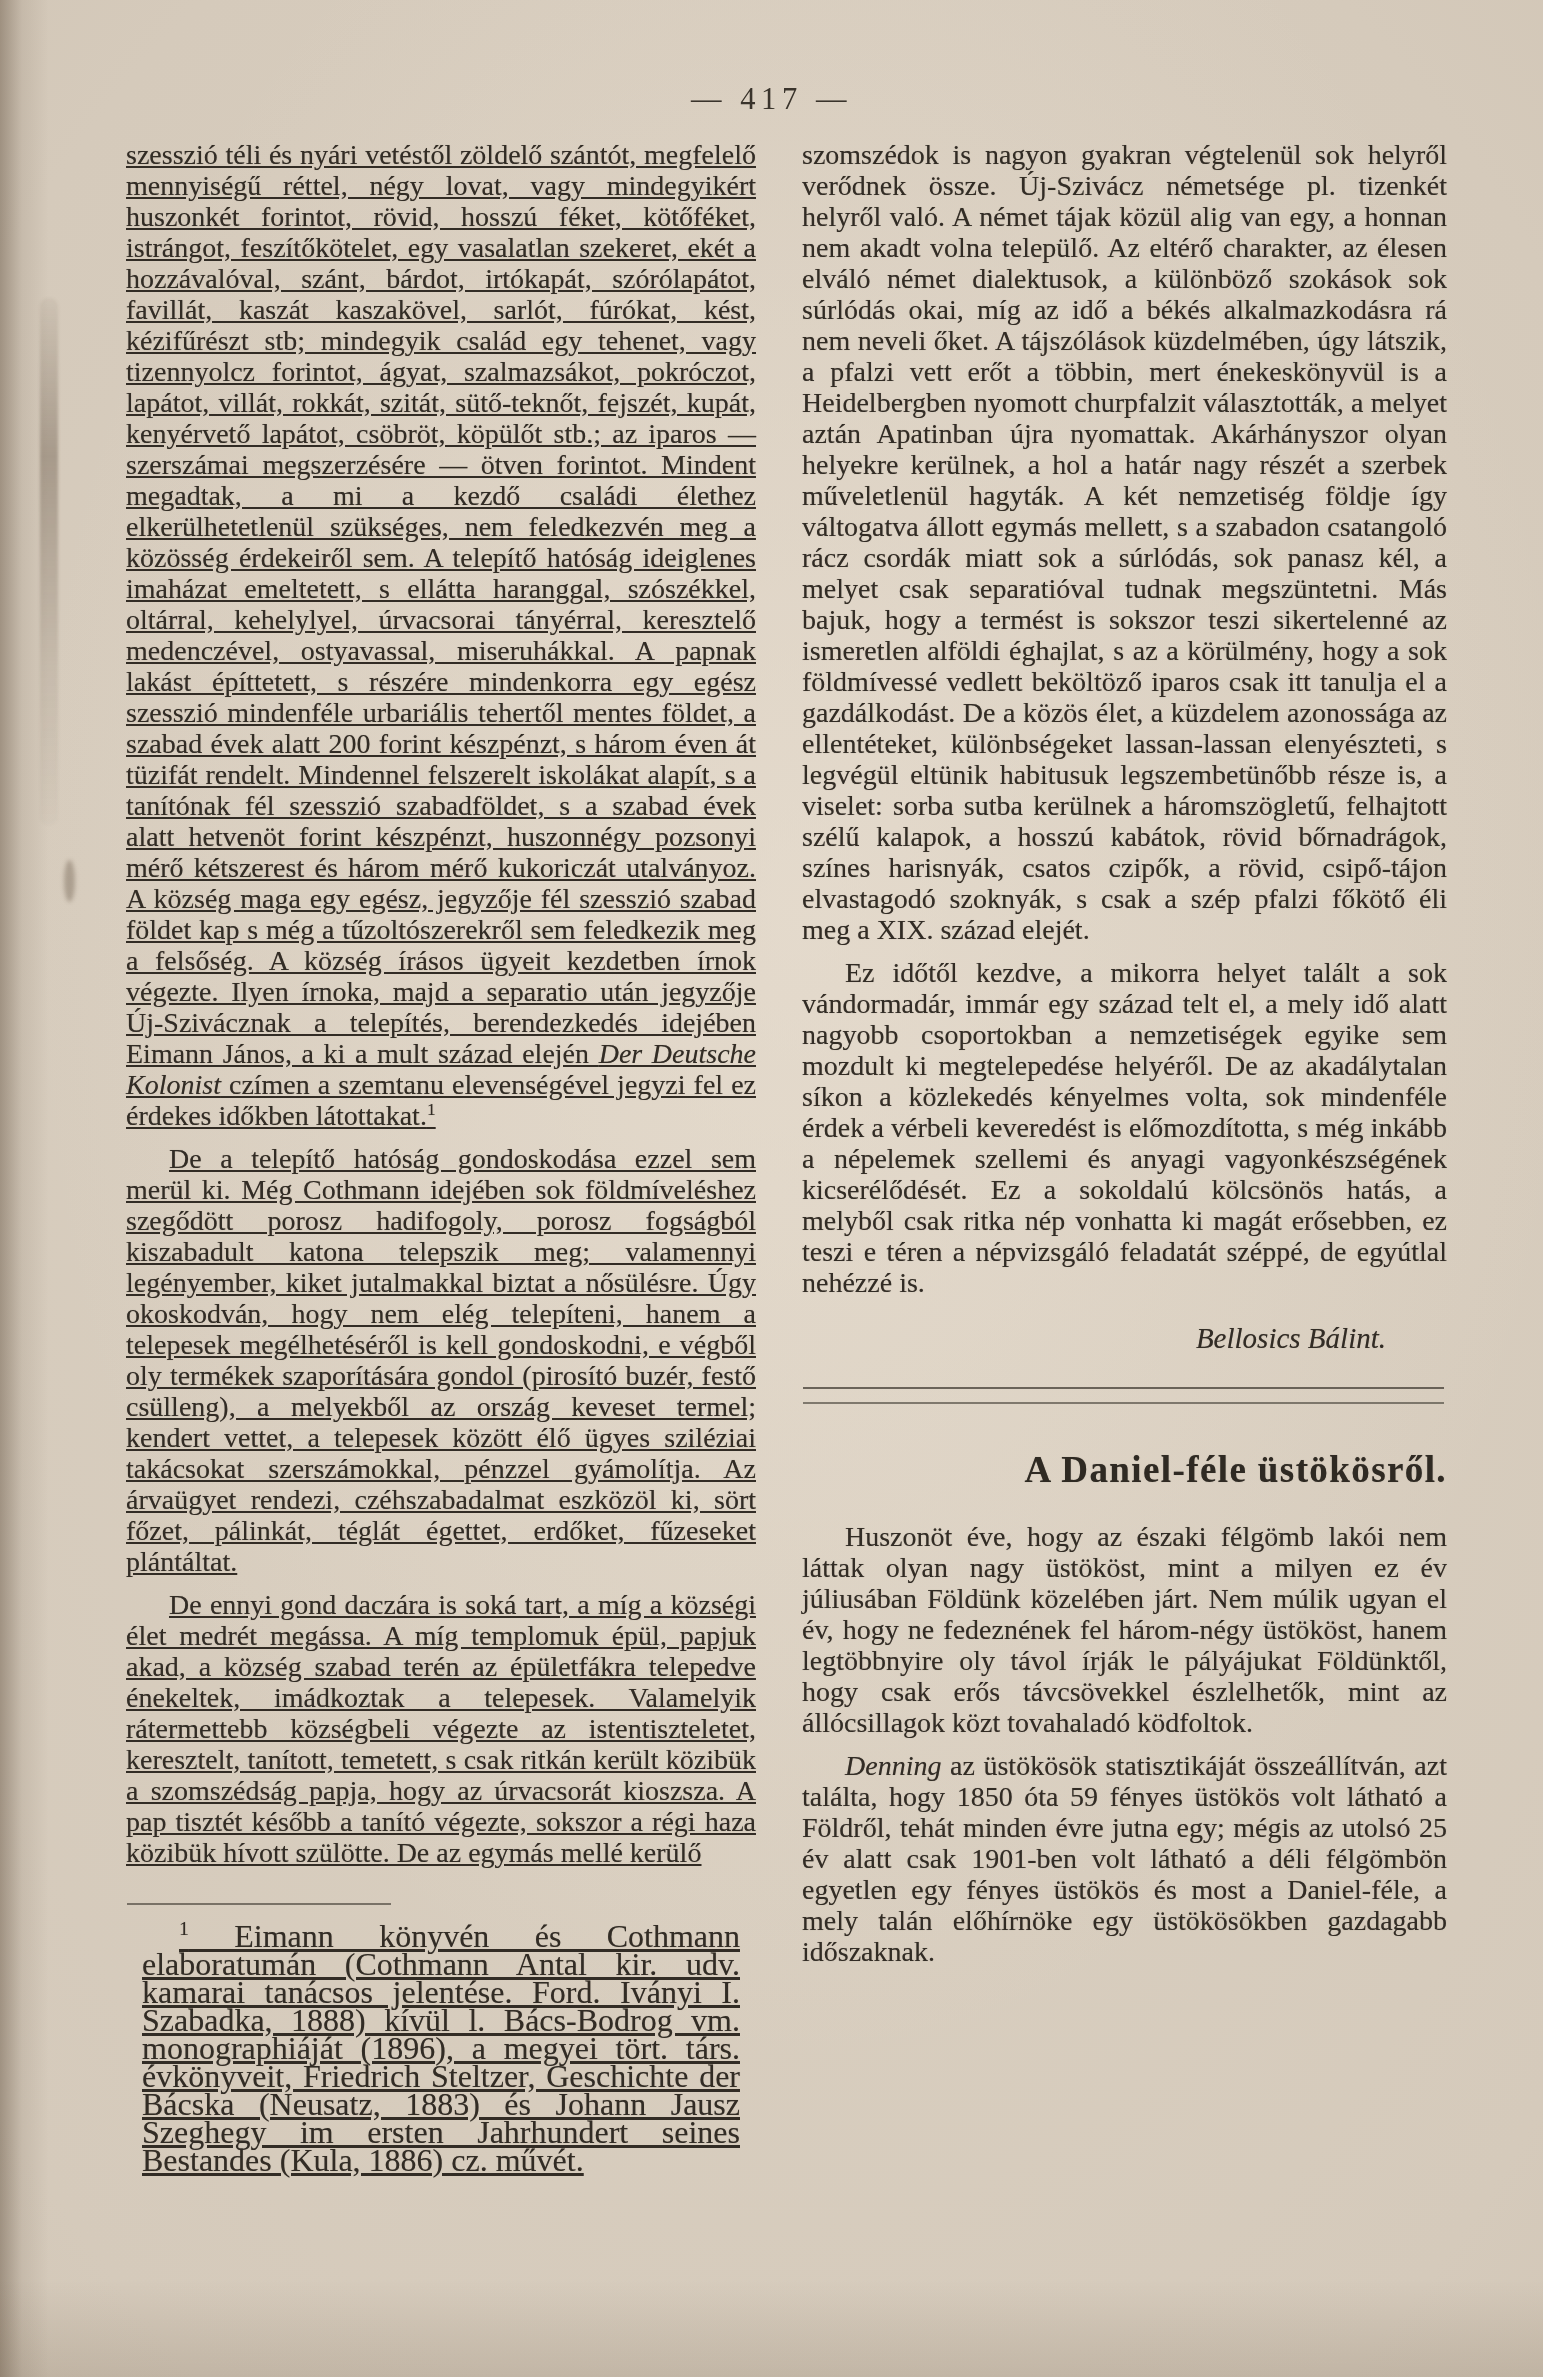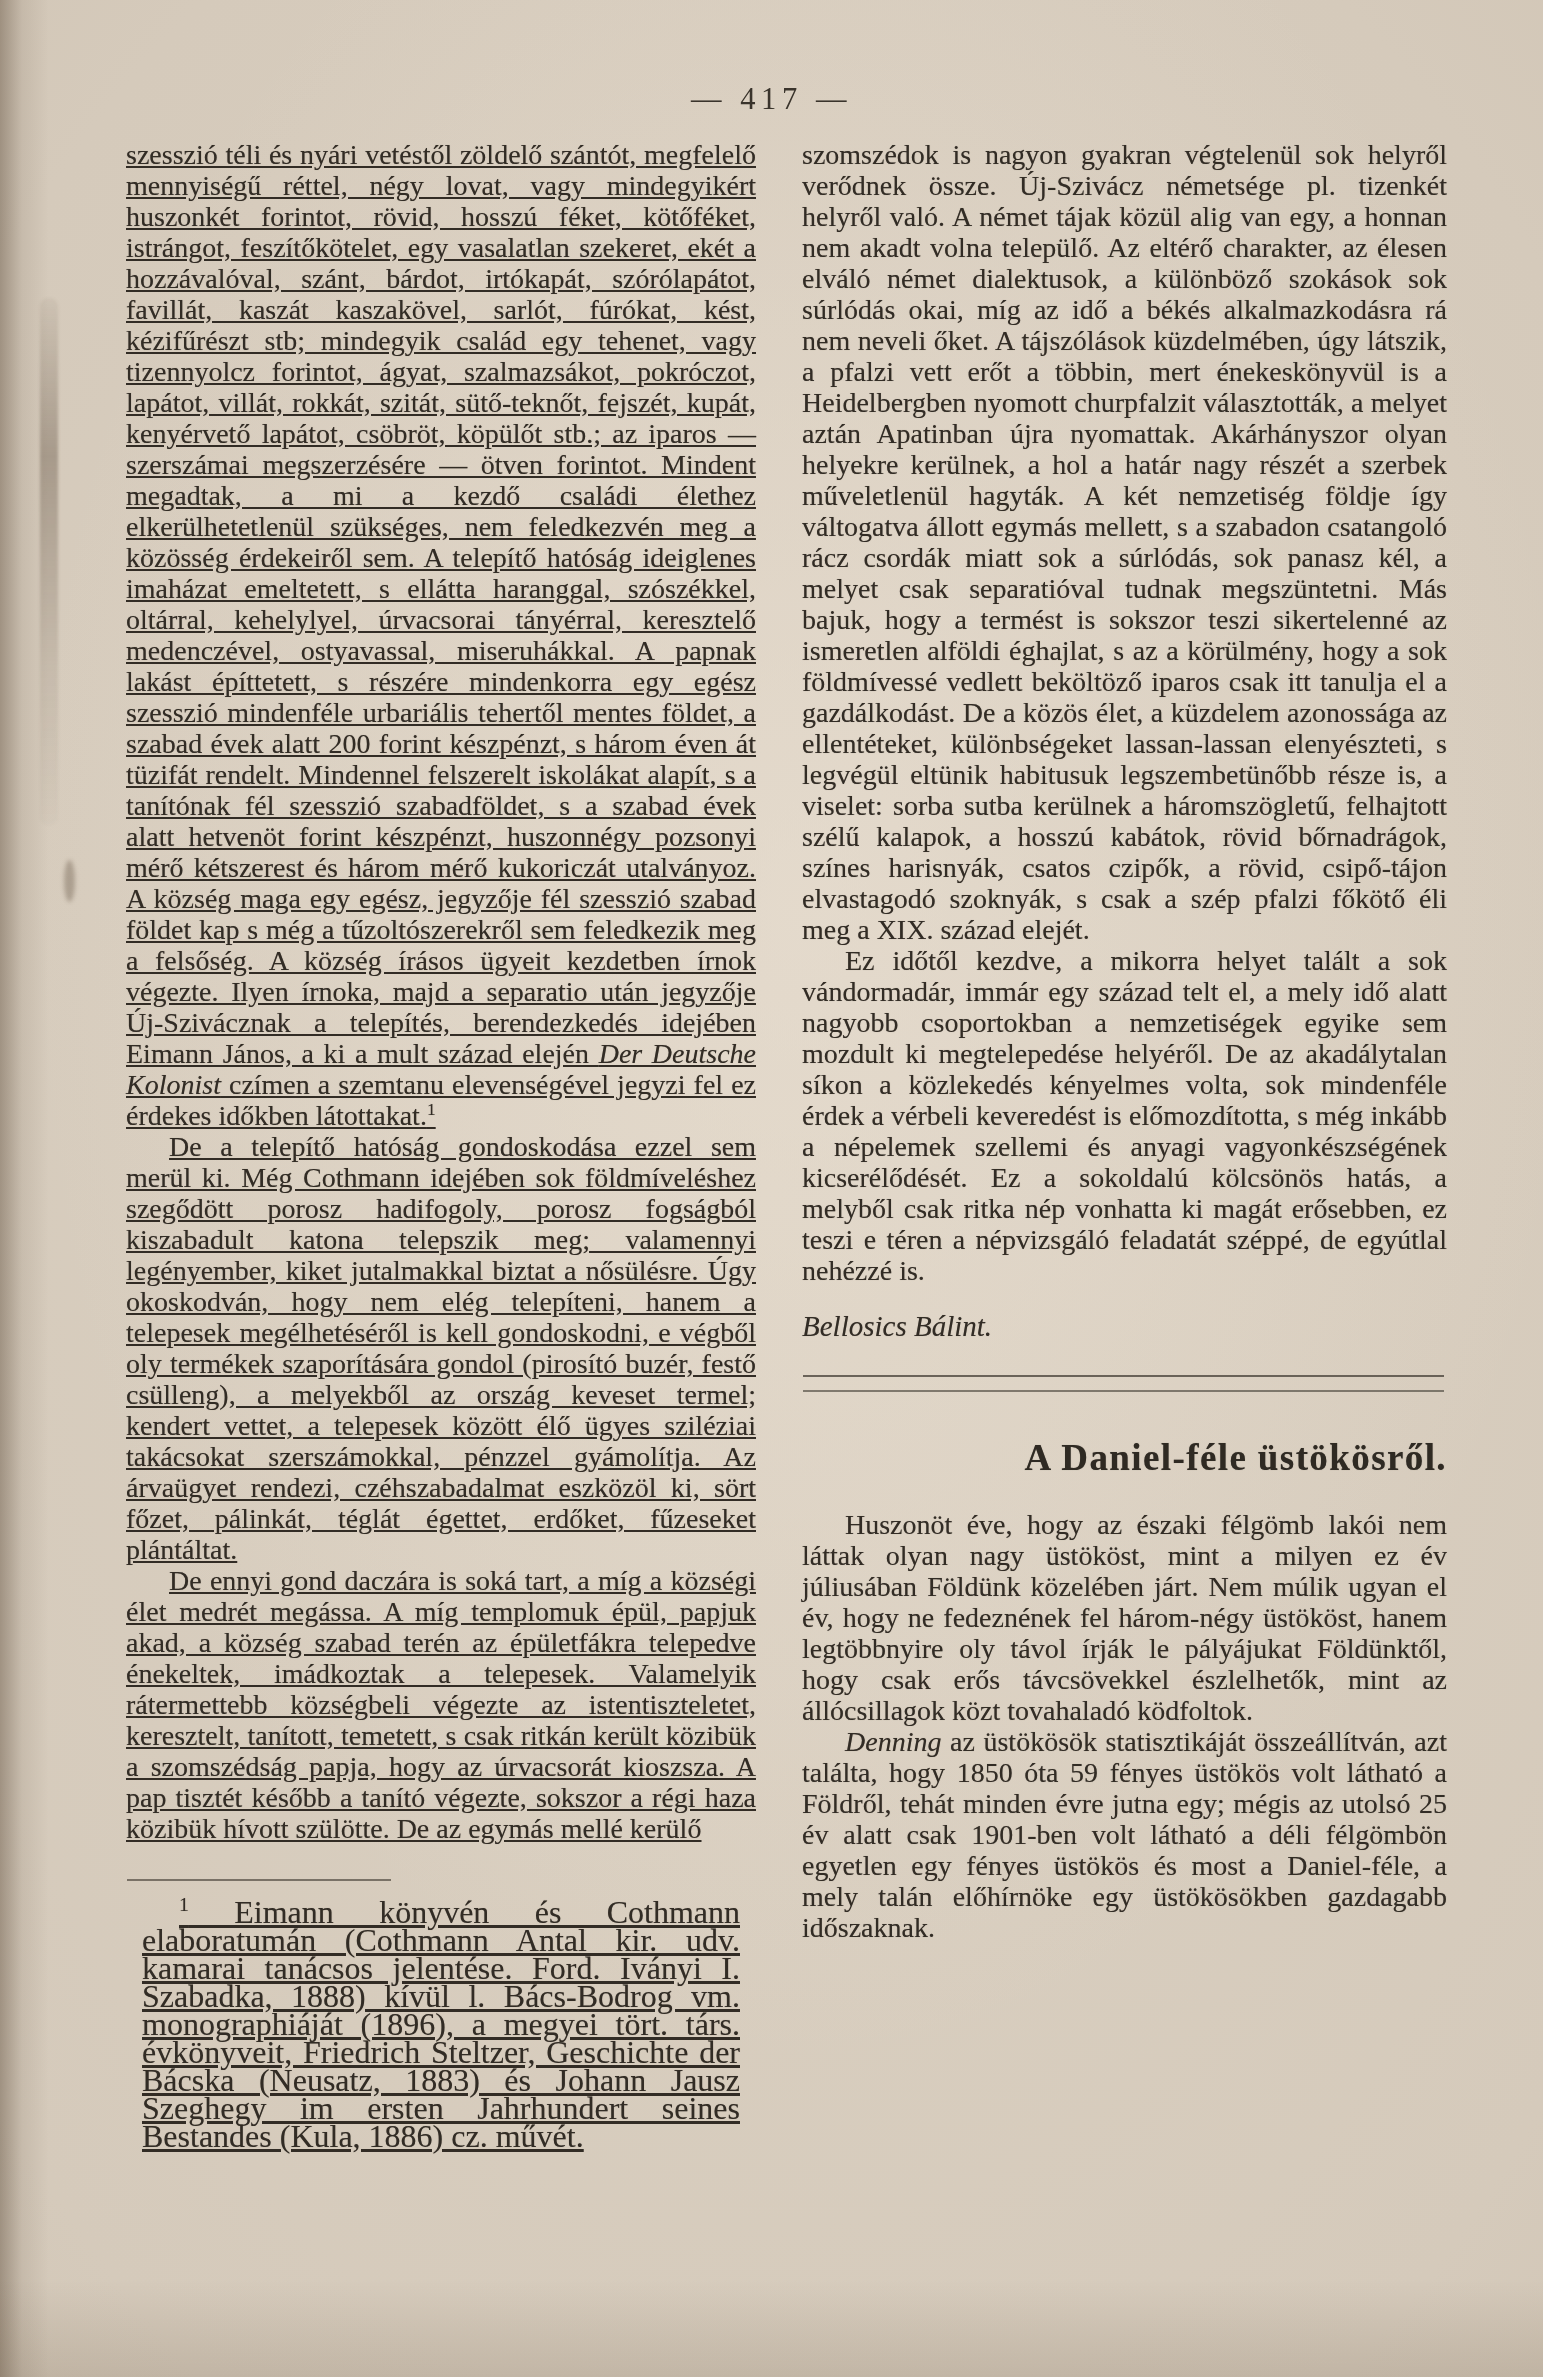--- a/index.html
+++ b/index.html
@@ -47,39 +47,40 @@
   .col-left  { left: 126px;  width: 630px; text-decoration: underline; }
   .col-right { left: 802px; width: 645px; }
 
   p.body {
     margin: 0;
     font-size: 28px;
     line-height: 31px;
     text-align: justify;
     text-shadow: 0 0 0.7px rgba(50,44,37,0.45);
   }
-  p.indent { text-indent: 43px; }
+  p.indent { text-indent: 43px; margin-top: 12px; }
   sup { font-size: 0.62em; line-height: 0; }
 
   .footnote-rule {
     width: 264px; height: 2.1px; margin: 35px 0 16.7px 1.4px;
     background: linear-gradient(90deg, #56holder, #565047);
     background: #5a5349; opacity: 0.75;
   }
   p.footnote {
     margin: 16px;
     font-size: 32px;
     line-height: 28px;
     text-align: justify;
     text-indent: 37px;
     text-shadow: 0 0 0.7px rgba(50,44,37,0.4);
   }
 
   p.signature {
     margin: 23.6px 61px 0 0;
+    text-align: right;
     font-style: italic;
     font-size: 29px;
     line-height: 33px;
     text-shadow: 0 0 0.7px rgba(50,44,37,0.45);
   }
 
   .section-divider { margin: 32px 2.8px 0 1.4px; }
   .section-divider .rule {
     height: 2.1px; background: #4c463d; opacity: 0.8; margin-bottom: 13px;
   }

